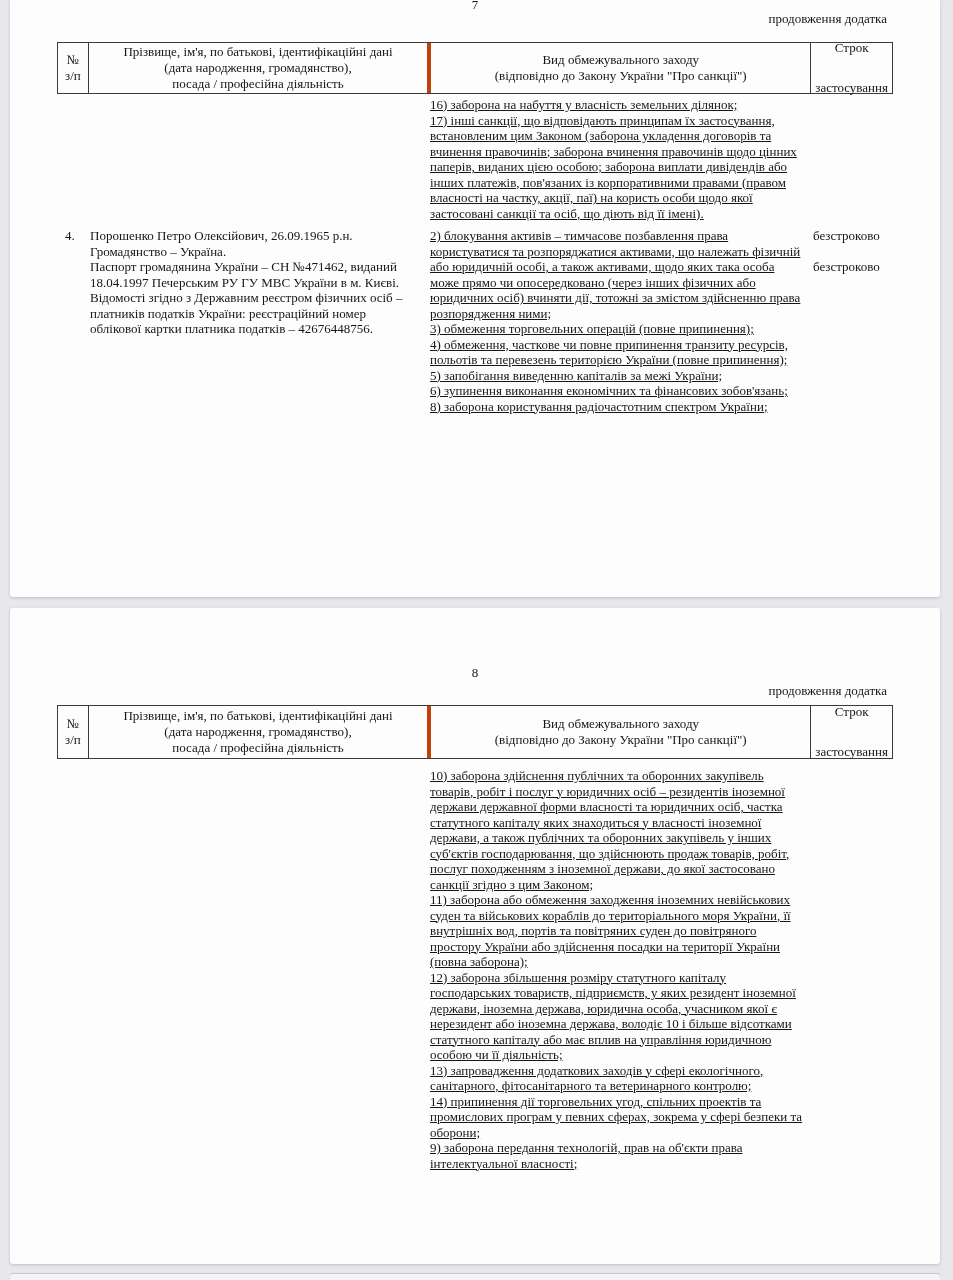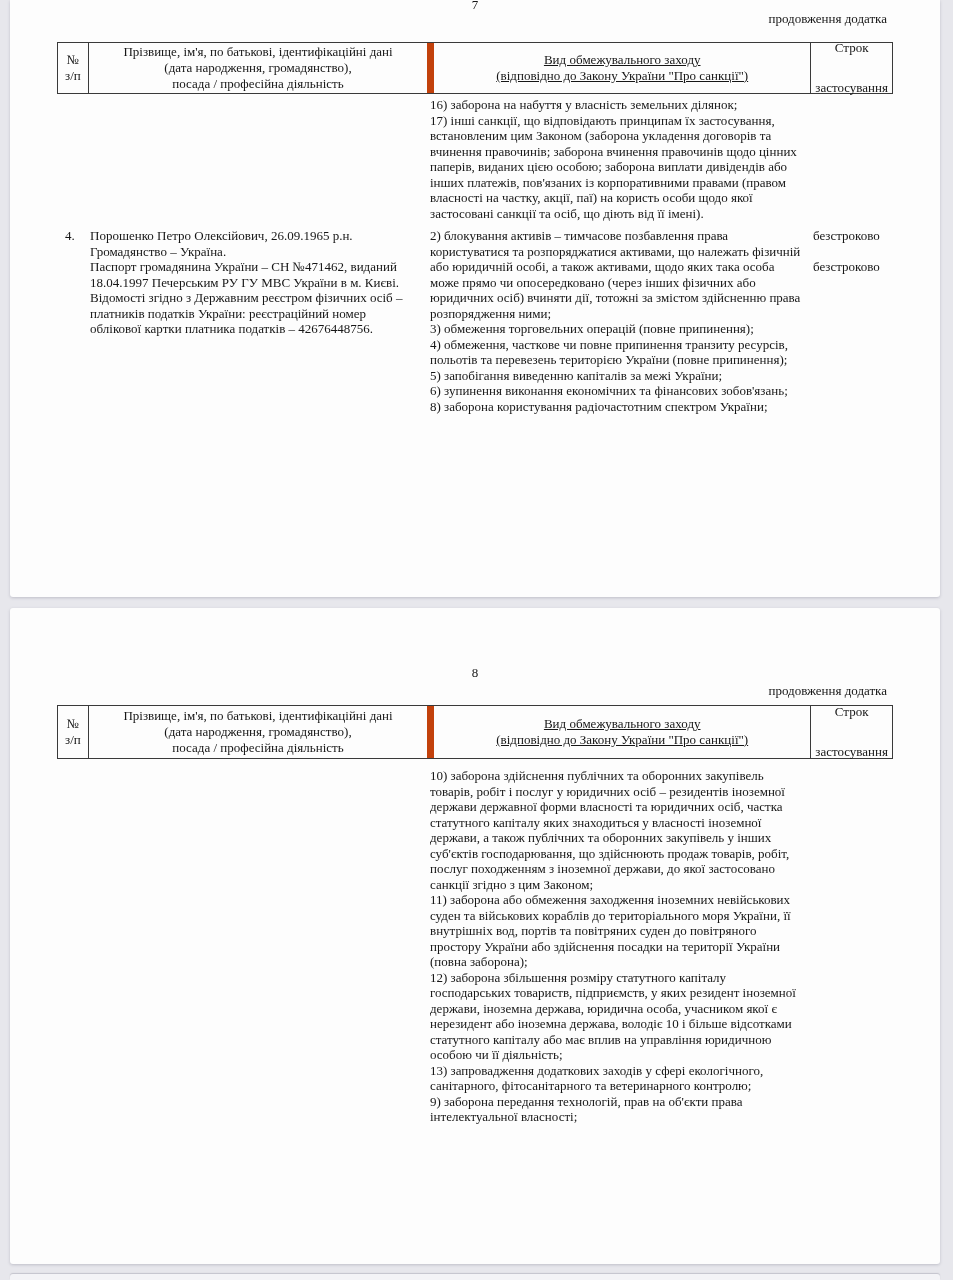--- a/index.html
+++ b/index.html
@@ -45,33 +45,33 @@
   #page7 .thead { top:42px; height:52px; }
   #page8 .thead { top:97px; height:54px; }
   .th {
     box-sizing:border-box;
     display:flex; flex-direction:column; justify-content:center;
     text-align:center; font-size:13px; line-height:16px;
     padding:2px 4px;
   }
   .th-num     { width:30px; padding:2px 1px; }
   .th-person  { width:341px; border-left:1px solid #3a3a3a; }
-  .th-measure { width:385px; border-left:7px solid #c2410c;text-decoration:underline; }
+  .th-measure { width:385px; border-left:4px solid #c2410c; }
   .th-term    { flex:1; border-left:1px solid #3a3a3a;gap:24px; }
 
   .tbody { position:absolute; left:47px; width:836px; }
   #page7 .tbody { top:97px; }
   #page8 .tbody { top:160px; }
 
   .trow { display:flex; align-items:flex-start; }
   .trow + .trow { margin-top:7px; }
   .td { box-sizing:border-box; font-size:13px; line-height:15.5px; }
   .td-num     { width:30px; padding-left:8px; }
   .td-person  { width:341px; padding:0 12px 0 3px; }
-  .td-measure { width:385px; padding:0 8px 0 2px; }
+  .td-measure { width:385px; padding:0 8px 0 2px;text-decoration:underline; }
   .td-term    { width:80px; position:relative; }
   .term {
     position:absolute; left:0; white-space:nowrap;
     font-size:13px; line-height:15.5px;
   }
   .term-1 { top:0; }
   .term-2 { top:31px; }
   .para, .pline { margin:0; }
 </style>
 </head>
@@ -162,20 +162,21 @@
 
   <div class="tbody">
     <div class="trow">
       <div class="td td-num"></div>
       <div class="td td-person"></div>
       <div class="td td-measure">
         <div class="para">10) заборона здійснення публічних та оборонних закупівель товарів, робіт і послуг у юридичних осіб – резидентів іноземної держави державної форми власності та юридичних осіб, частка статутного капіталу яких знаходиться у власності іноземної держави, а також публічних та оборонних закупівель у інших суб'єктів господарювання, що здійснюють продаж товарів, робіт, послуг походженням з іноземної держави, до якої застосовано санкції згідно з цим Законом;</div>
         <div class="para">11) заборона або обмеження заходження іноземних невійськових суден та військових кораблів до територіального моря України, її внутрішніх вод, портів та повітряних суден до повітряного простору України або здійснення посадки на території України (повна заборона);</div>
         <div class="para">12) заборона збільшення розміру статутного капіталу господарських товариств, підприємств, у яких резидент іноземної держави, іноземна держава, юридична особа, учасником якої є нерезидент або іноземна держава, володіє 10 і більше відсотками статутного капіталу або має вплив на управління юридичною особою чи її діяльність;</div>
         <div class="para">13) запровадження додаткових заходів у сфері екологічного, санітарного, фітосанітарного та ветеринарного контролю;</div>
+        <div class="para">14) припинення дії торговельних угод, спільних проектів та промислових програм у певних сферах, зокрема у сфері безпеки та оборони;</div>
         <div class="para">9) заборона передання технологій, прав на об'єкти права інтелектуальної власності;</div>
       </div>
       <div class="td td-term"></div>
     </div>
   </div>
 </div>
 
 <div id="page-next"></div>
 
 </body></html>

